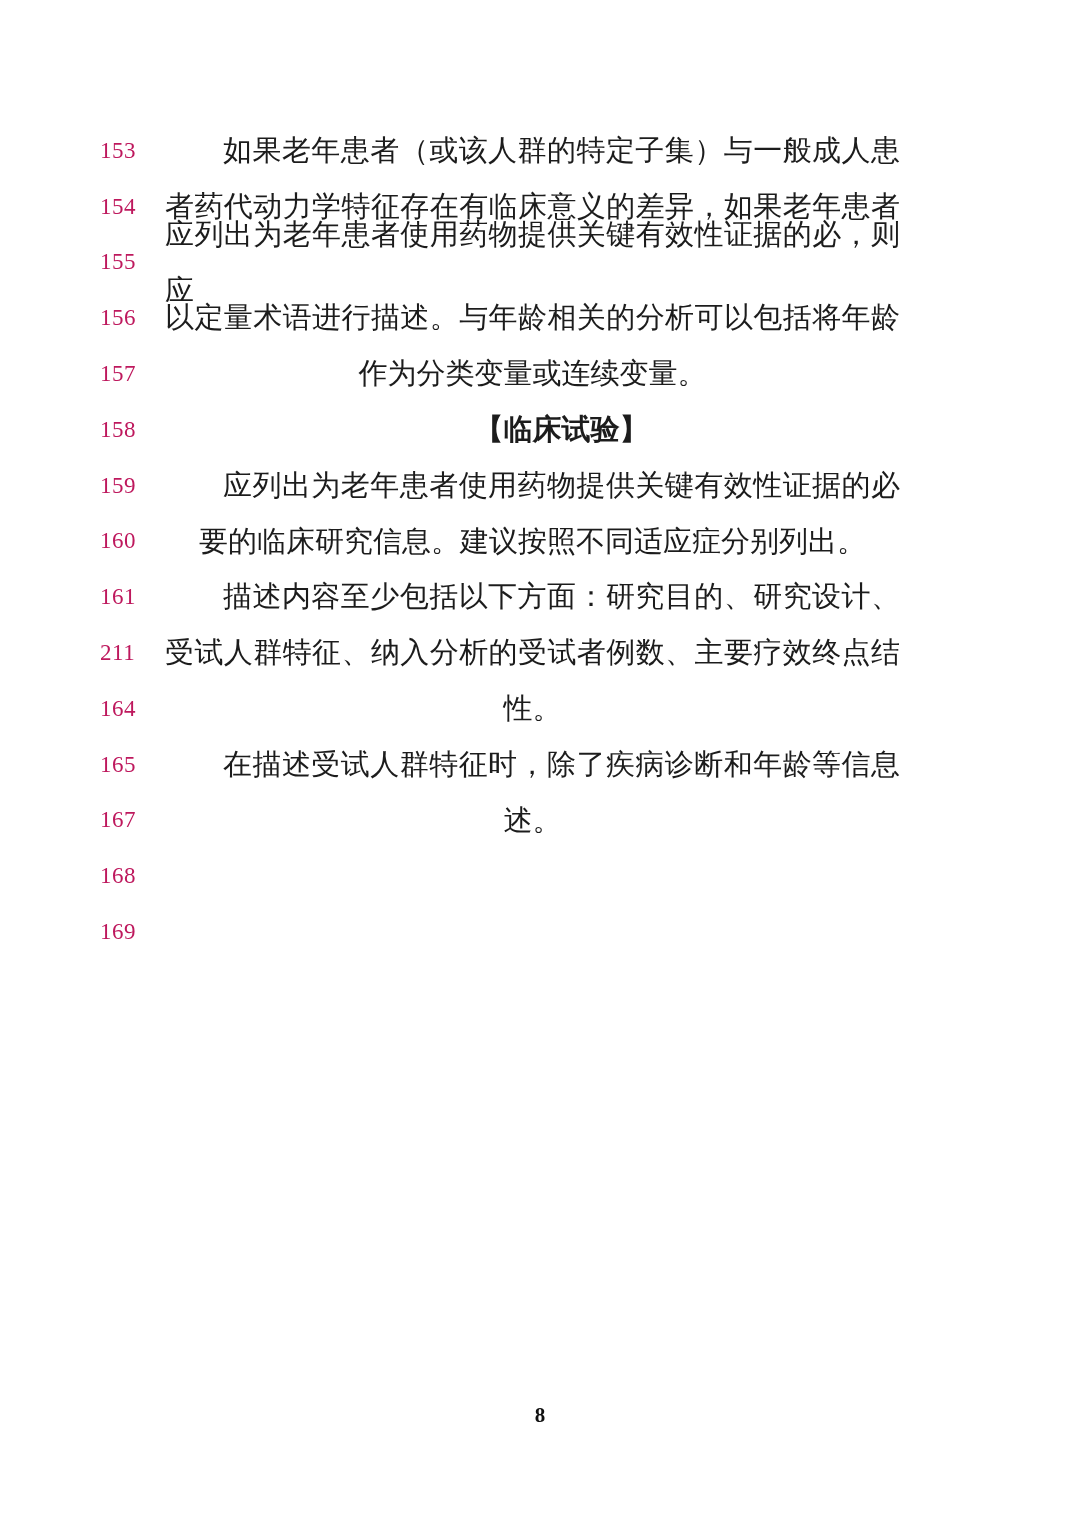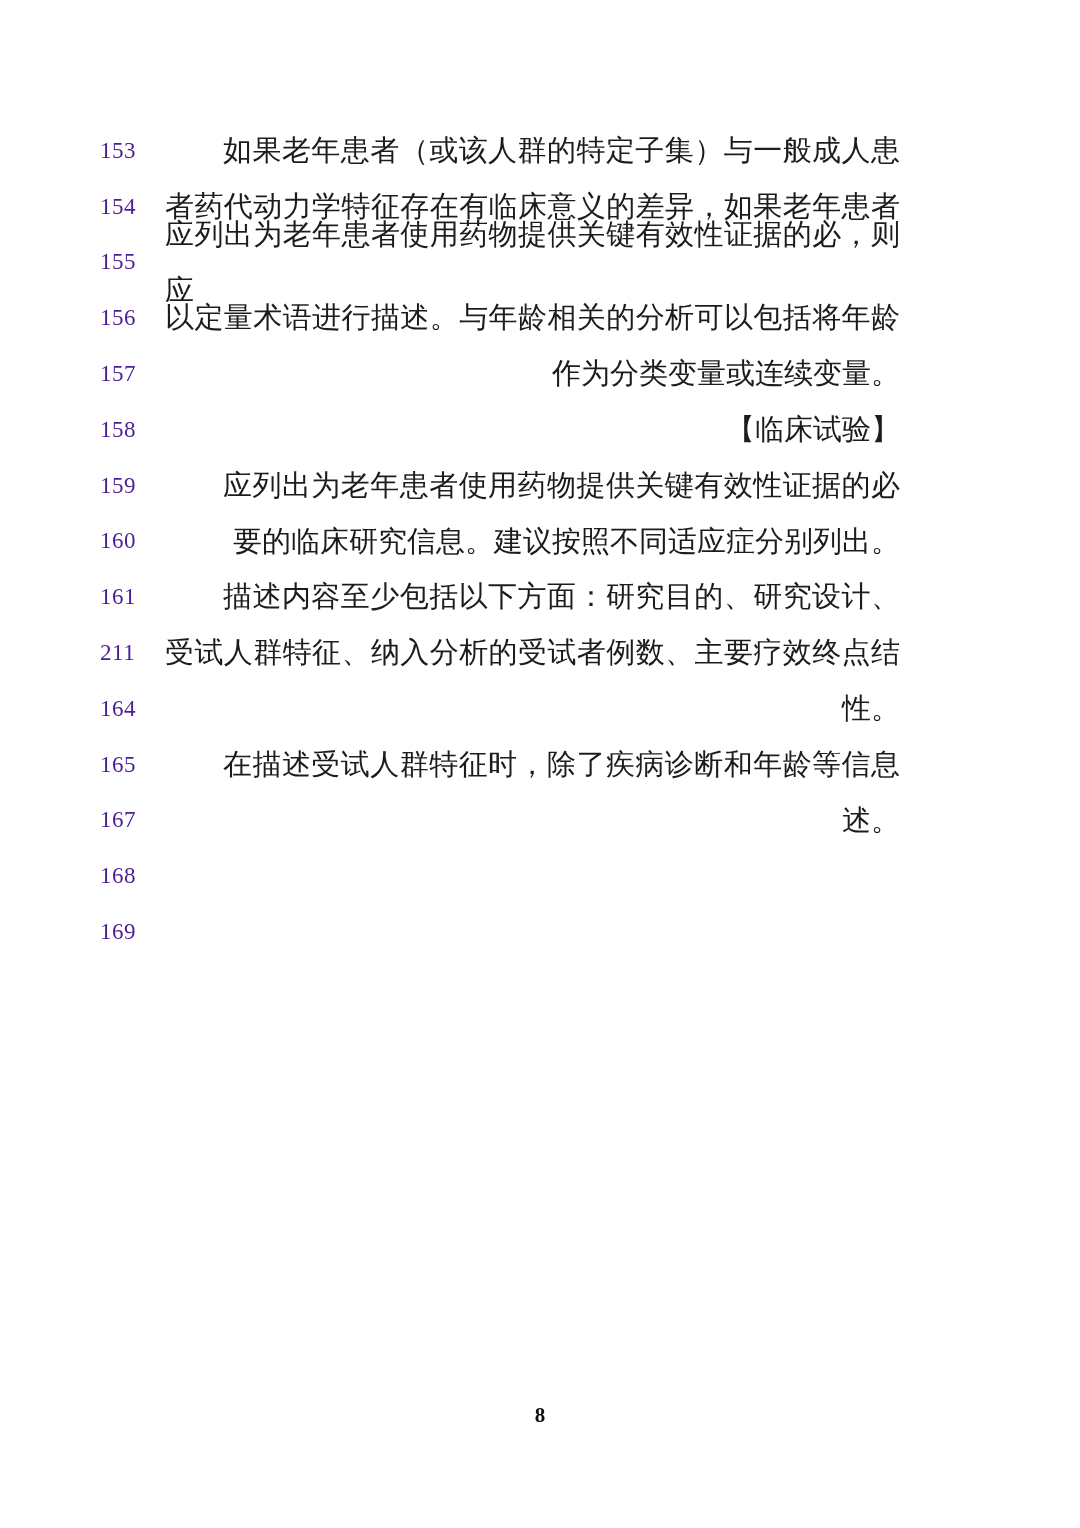--- a/index.html
+++ b/index.html
@@ -23,46 +23,46 @@
   }
   .line {
     display: flex;
     align-items: center;
     height: 55.8px;
   }
   .num {
     width: 65px;
     flex: 0 0 65px;
     font-size: 23px;
-    color: #4c1d95;
+    color: #be185d;
     letter-spacing: 0.5px;
     font-family: "Liberation Serif", "DejaVu Serif", serif;
   }
   .text {
     width: 735px;
     flex: 0 0 735px;
     font-size: 29px;
     color: #1c1c1c;
     line-height: 55.8px;
     white-space: nowrap;
-    text-align: right;
+    text-align: center;
     font-family: "Liberation Serif", "DejaVu Serif", serif;
   }
   
   .j .text {
     white-space: normal;
     text-align: justify;
     text-align-last: justify;
   }
   
   .ind .text {
     text-indent: 58px;
   }
   .bold .text {
-    font-weight: normal;
+    font-weight: bold;
   }
   .page-number {
     position: absolute;
     left: 0;
     top: 1403px;
     width: 100%;
     text-align: center;
     font-size: 21px;
     font-weight: bold;
     color: #111111;

